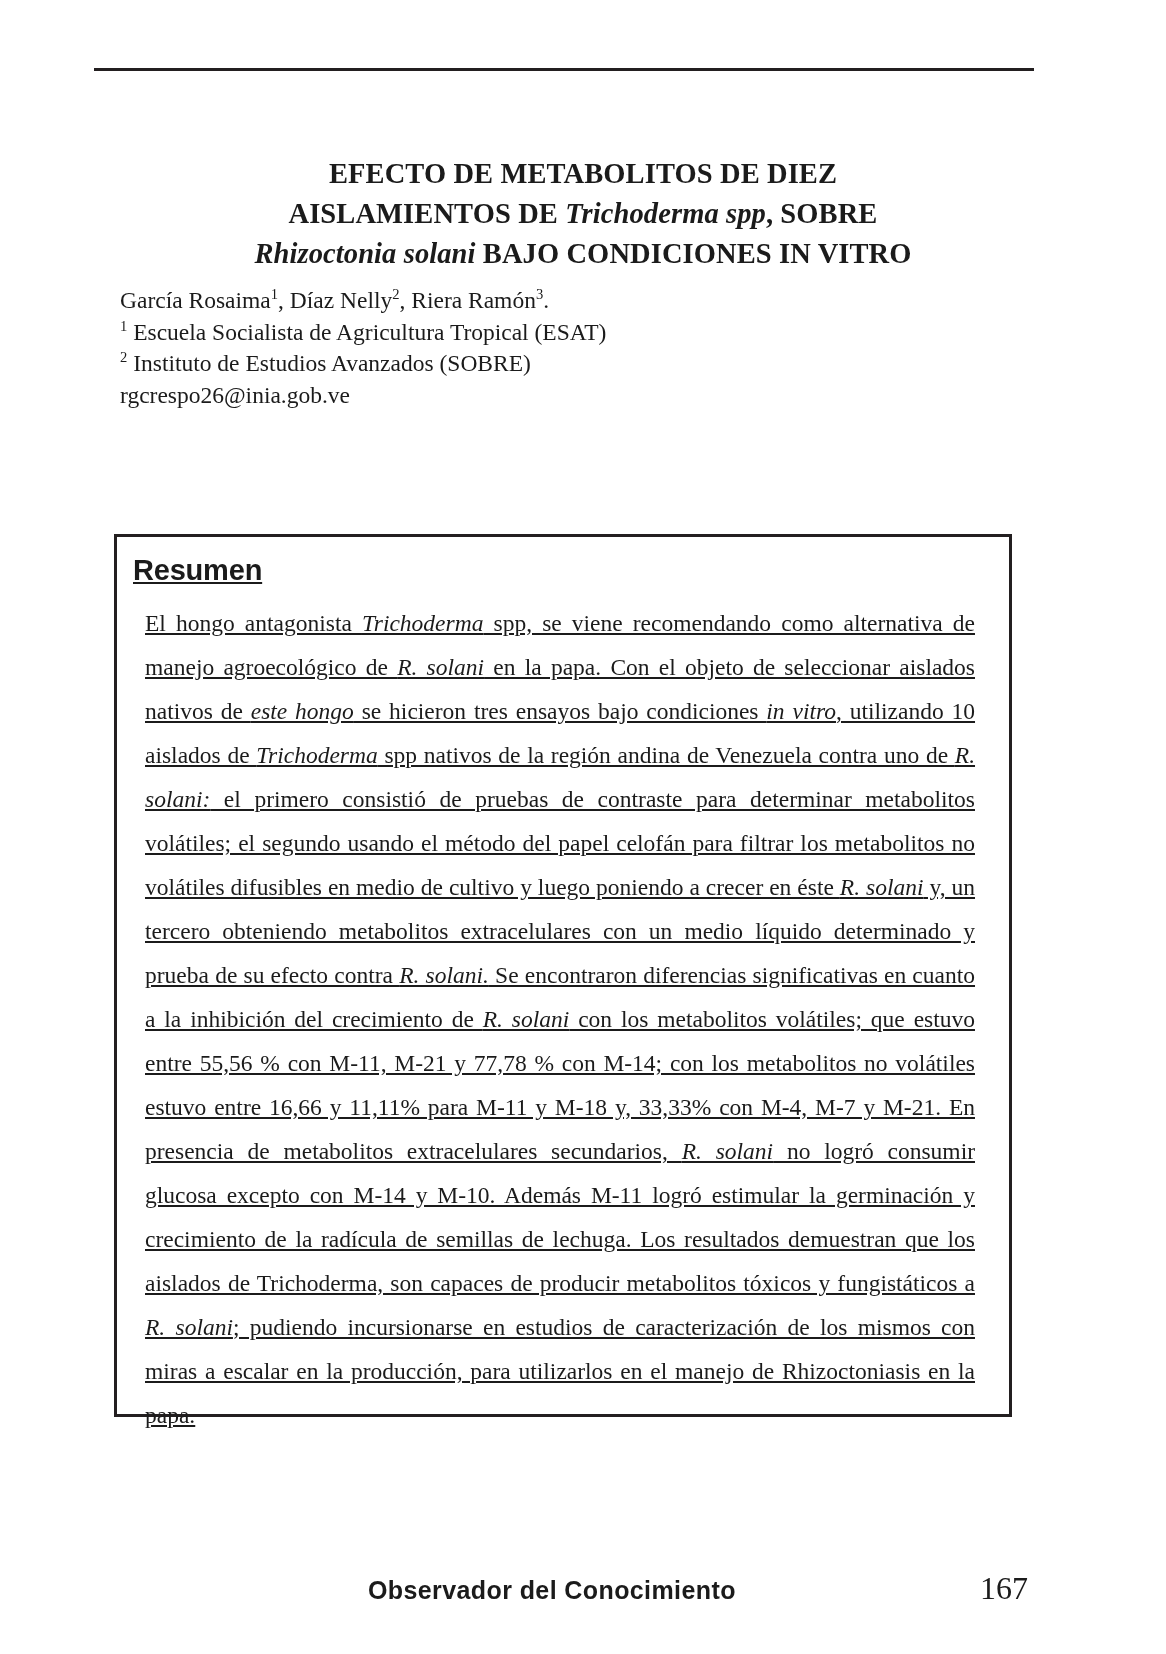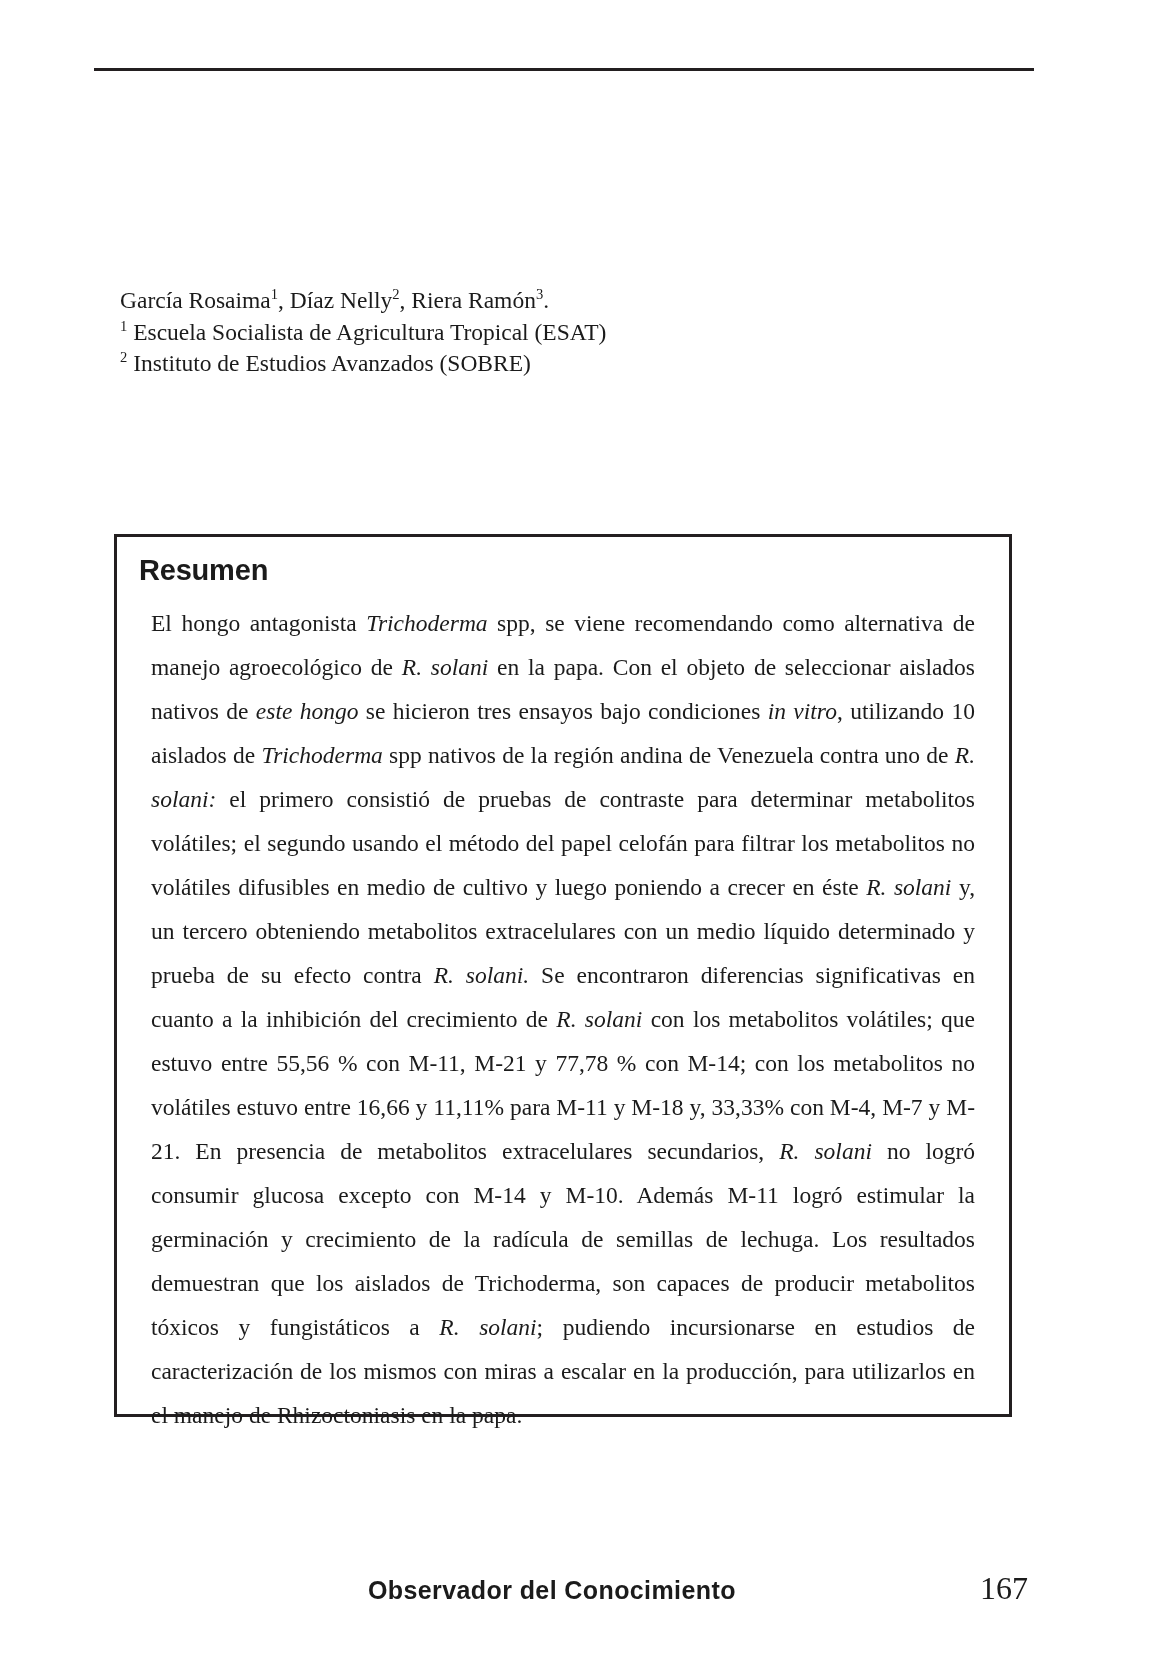--- a/index.html
+++ b/index.html
@@ -70,21 +70,22 @@
   .abstract-box {
     position: absolute;
     left: 114px;
     top: 534px;
     width: 898px;
     height: 883px;
     border: 3px solid #231f20;
     box-sizing: border-box;
   }
   .abstract-inner {
-    padding: 14px 22px 0 22px;
+    padding: 14px 22px 0 16px;
+    text-decoration: underline;
   }
   .abstract-heading {
     font-family: "Liberation Sans", "DejaVu Sans", sans-serif;
     font-weight: bold;
     font-size: 29px;
     letter-spacing: -0.2px;
     margin: 0 0 4px 0;
     line-height: 38px;
   }
   .abstract-body {
@@ -135,34 +136,46 @@
     font-family: "Liberation Serif", "DejaVu Serif", serif;
   }
 </style>
 </head>
 <body>
 
 <div class="page">
 
   <div class="top-rule"></div>
 
+  <h1 class="title-block">
+    <span>
+      <span>EFECTO DE METABOLITOS DE DIEZ</span>
+    </span><br>
+    <span>
+      <span>AISLAMIENTOS DE </span><span class="ital">Trichoderma spp</span><span>, SOBRE</span>
+    </span><br>
+    <span>
+      <span class="ital">Rhizoctonia solani</span><span>  BAJO CONDICIONES IN VITRO</span>
+    </span>
+  </h1>
 
   <div class="authors-block">
 
     <div>
       <span><span>García Rosaima</span><sup>1</sup></span><span>, </span><span><span>Díaz Nelly</span><sup>2</sup></span><span>, </span><span><span>Riera Ramón</span><sup>3</sup></span><span>.</span>
     </div>
 
     <div>
       <span class="aff-mark">1</span><span> Escuela Socialista de  Agricultura Tropical (ESAT)</span>
     </div>
     <div>
       <span class="aff-mark">2</span><span> Instituto de Estudios Avanzados (SOBRE)</span>
     </div>
 
+    <div>rgcrespo26@inia.gob.ve</div>
   </div>
 
   <section class="abstract-box">
     <div class="abstract-inner">
       <h2 class="abstract-heading">Resumen</h2>
       <p class="abstract-body"><span>El hongo antagonista </span><i>Trichoderma</i><span> spp, se viene recomendando como alternativa de manejo agroecológico de </span><i>R. solani</i><span> en la papa. Con el objeto de seleccionar aislados nativos de </span><i>este hongo</i><span>  se hicieron tres ensayos bajo condiciones </span><i>in vitro</i><span>,   utilizando 10 aislados de </span><i>Trichoderma</i><span> spp nativos de la región andina de Venezuela contra uno de </span><i>R. solani:</i><span> el primero consistió de pruebas de contraste para determinar metabolitos volátiles; el segundo usando el método del papel celofán para filtrar los metabolitos no volátiles difusibles en medio de cultivo y luego poniendo a crecer en éste  </span><i>R. solani</i><span> y, un tercero obteniendo metabolitos extracelulares  con un medio líquido determinado y  prueba de su efecto contra </span><i>R. solani.</i><span>  Se encontraron diferencias significativas en cuanto a la inhibición del crecimiento de </span><i>R. solani</i><span> con los metabolitos volátiles; que estuvo entre 55,56 % con  M-11, M-21 y 77,78 %  con M-14;  con los metabolitos no volátiles estuvo entre  16,66 y 11,11%  para M-11 y M-18 y, 33,33% con M-4, M-7 y M-21. En presencia de metabolitos extracelulares secundarios,  </span><i>R. solani</i><span> no logró consumir glucosa excepto con M-14 y M-10. Además M-11 logró estimular la germinación y crecimiento de la radícula de semillas de lechuga. Los resultados demuestran que los aislados de Trichoderma, son capaces de producir metabolitos tóxicos y fungistáticos a </span><i>R. solani</i><span>;  pudiendo incursionarse en estudios de caracterización  de los mismos con miras a escalar en la producción, para utilizarlos en el manejo de Rhizoctoniasis en la papa.</span></p>
     </div>
 
   </section>
 

